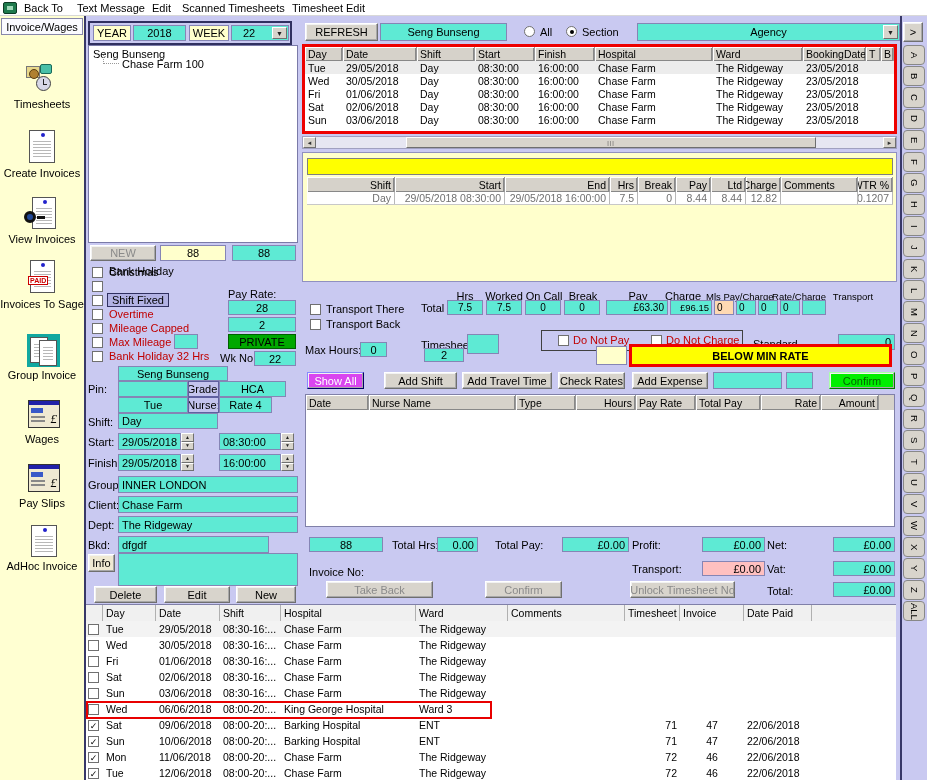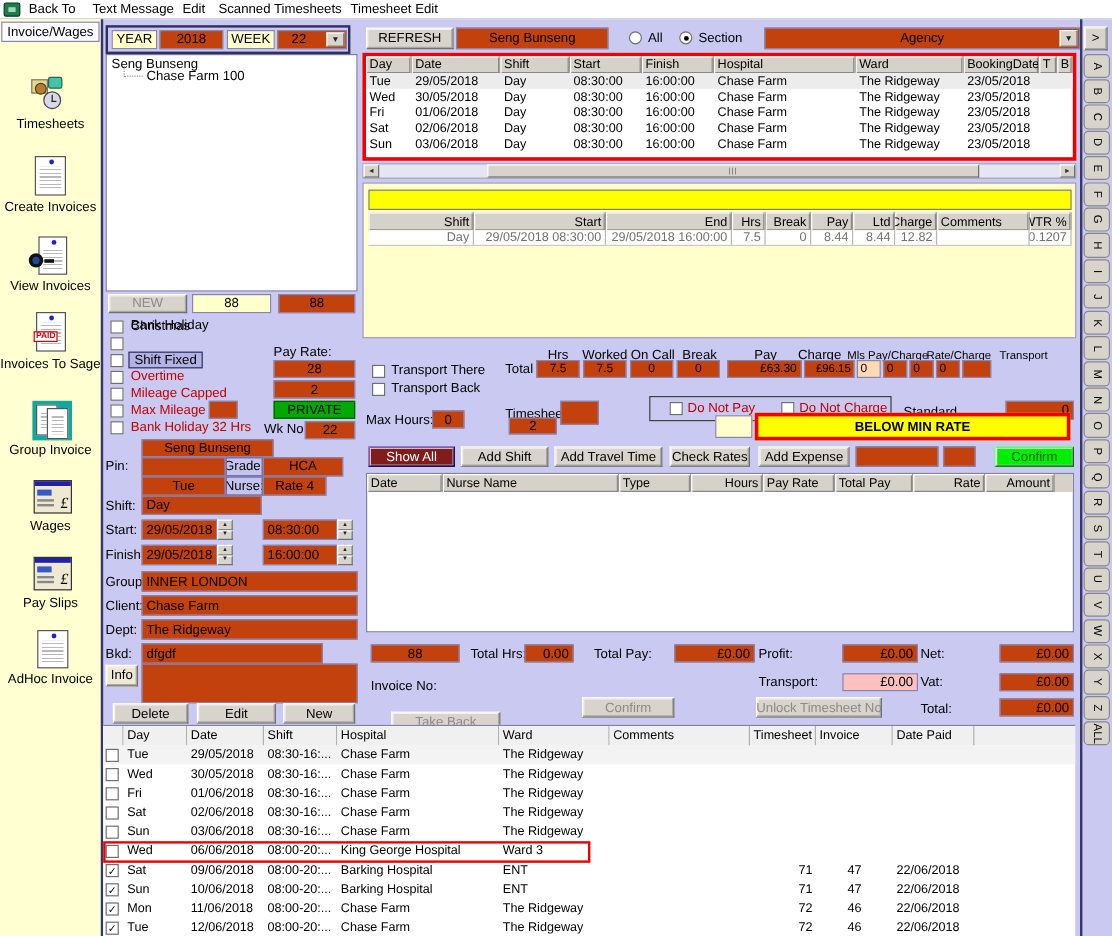--- a/index.html
+++ b/index.html
@@ -8,21 +8,21 @@
        font-family:"Liberation Sans",sans-serif;font-size:11px;color:#000;}
   .abs{position:absolute;}
   .lbl{font-size:11px;white-space:nowrap;}
   .red{color:#c00000;}
   
   #menubar{position:absolute;left:0;top:0;width:927px;height:16px;background:#ffffff;border-bottom:1px solid #d8d8d8;}
   .menu-item{position:absolute;top:1px;height:14px;line-height:14px;cursor:default;}
   #appicon{position:absolute;left:3px;top:2px;width:14px;height:12px;background:#1f7a4d;border:1px solid #0c3a24;border-radius:2px;}
   #appicon::after{content:'';position:absolute;left:3px;top:3px;width:6px;height:4px;background:#9fd8b8;}
   
-  .fld{background:#c2410c;border:1px solid #8585b5;display:flex;align-items:center;padding:0 3px;font-size:11px;white-space:nowrap;overflow:hidden;}
+  .fld{background:#5eead4;border:1px solid #8585b5;display:flex;align-items:center;padding:0 3px;font-size:11px;white-space:nowrap;overflow:hidden;}
   .fld.center{justify-content:center;}
   .fld.right{justify-content:flex-end;}
   .fld.yellow{background:#ffffcc;}
   .btn{background:#d8d4cc;border:1px solid;border-color:#ffffff #6f6f6f #6f6f6f #ffffff;
        box-shadow:inset -1px -1px 0 #a8a8a8,inset 1px 1px 0 #f2f2f2;
        display:flex;align-items:center;justify-content:center;font-size:11px;cursor:pointer;white-space:nowrap;}
   .btn.disabled{color:#8a8a8a;}
   .cbx{position:absolute;width:11px;height:11px;background:#fff;border:1px solid #707070;}
   .radio{position:absolute;width:11px;height:11px;border-radius:50%;background:#fff;border:1px solid #707070;}
   .radio.sel::after{content:'';position:absolute;left:3px;top:3px;width:4px;height:4px;border-radius:50%;background:#000;}
@@ -506,21 +506,21 @@
     <span class="cbx" style="left:109px;top:4px;"></span>
     <span class="lbl red abs" style="left:124px;top:3px;">Do Not Charge</span>
   </div>
   <span class="lbl abs" style="left:753px;top:338px;">Standard</span>
   <div class="fld right abs" style="left:838px;top:334px;width:57px;height:16px;">0</div>
 
   <div class="fld center abs" style="left:424px;top:348px;width:40px;height:14px;">2</div>
   <div class="fld yellow abs" style="left:596px;top:346px;width:31px;height:19px;"></div>
   <div id="warning">BELOW MIN RATE</div>
 
-  <div class="btn abs" style="left:307px;top:372px;width:72px;height:17px;background:#7f1d1d;color:#fff;border-color:#8888ff #000066 #000066 #8888ff;">Show All</div>
+  <div class="btn abs" style="left:307px;top:372px;width:57px;height:17px;background:#d946ef;color:#fff;border-color:#8888ff #000066 #000066 #8888ff;">Show All</div>
   <div class="btn abs" style="left:384px;top:372px;width:73px;height:17px;">Add Shift</div>
   <div class="btn abs" style="left:462px;top:372px;width:90px;height:17px;">Add Travel Time</div>
   <div class="btn abs" style="left:558px;top:372px;width:67px;height:17px;">Check Rates</div>
   <div class="btn abs" style="left:632px;top:372px;width:76px;height:17px;">Add Expense</div>
   <div class="fld abs" style="left:713px;top:372px;width:69px;height:17px;"></div>
   <div class="fld abs" style="left:786px;top:372px;width:27px;height:17px;"></div>
   <div class="btn abs" style="left:829px;top:372px;width:66px;height:17px;background:#00ee00;color:#006600;border-color:#aaffaa #007700 #007700 #aaffaa;">Confirm</div>
 
   <div id="nt" class="nt">
     <div class="thead">
@@ -542,21 +542,21 @@
   <div class="fld right abs" style="left:562px;top:537px;width:67px;height:15px;">£0.00</div>
   <span class="lbl abs" style="left:632px;top:539px;">Profit:</span>
   <div class="fld right abs" style="left:702px;top:537px;width:63px;height:15px;">£0.00</div>
   <span class="lbl abs" style="left:767px;top:539px;">Net:</span>
   <div class="fld right abs" style="left:833px;top:537px;width:62px;height:15px;">£0.00</div>
   <span class="lbl abs" style="left:309px;top:566px;">Invoice No:</span>
   <span class="lbl abs" style="left:632px;top:563px;">Transport:</span>
   <div class="fld right abs" style="left:702px;top:561px;width:63px;height:15px;background:#ffc0c0;">£0.00</div>
   <span class="lbl abs" style="left:767px;top:563px;">Vat:</span>
   <div class="fld right abs" style="left:833px;top:561px;width:62px;height:15px;">£0.00</div>
-  <div class="btn disabled abs" style="left:326px;top:581px;width:91px;height:17px;margin-top:12px;">Take Back</div>
+  <div class="btn disabled abs" style="left:326px;top:581px;width:107px;height:17px;">Take Back</div>
   <div class="btn disabled abs" style="left:485px;top:581px;width:77px;height:17px;">Confirm</div>
   <div class="btn disabled abs" style="left:630px;top:581px;width:105px;height:17px;">Unlock Timesheet No</div>
   <span class="lbl abs" style="left:767px;top:585px;">Total:</span>
   <div class="fld right abs" style="left:833px;top:582px;width:62px;height:15px;">£0.00</div>
 
   <div id="hist" class="hist">
     <div class="thead">
       <div class="th"></div>
     <div class="th">Day</div>
         <div class="th">Date</div>

